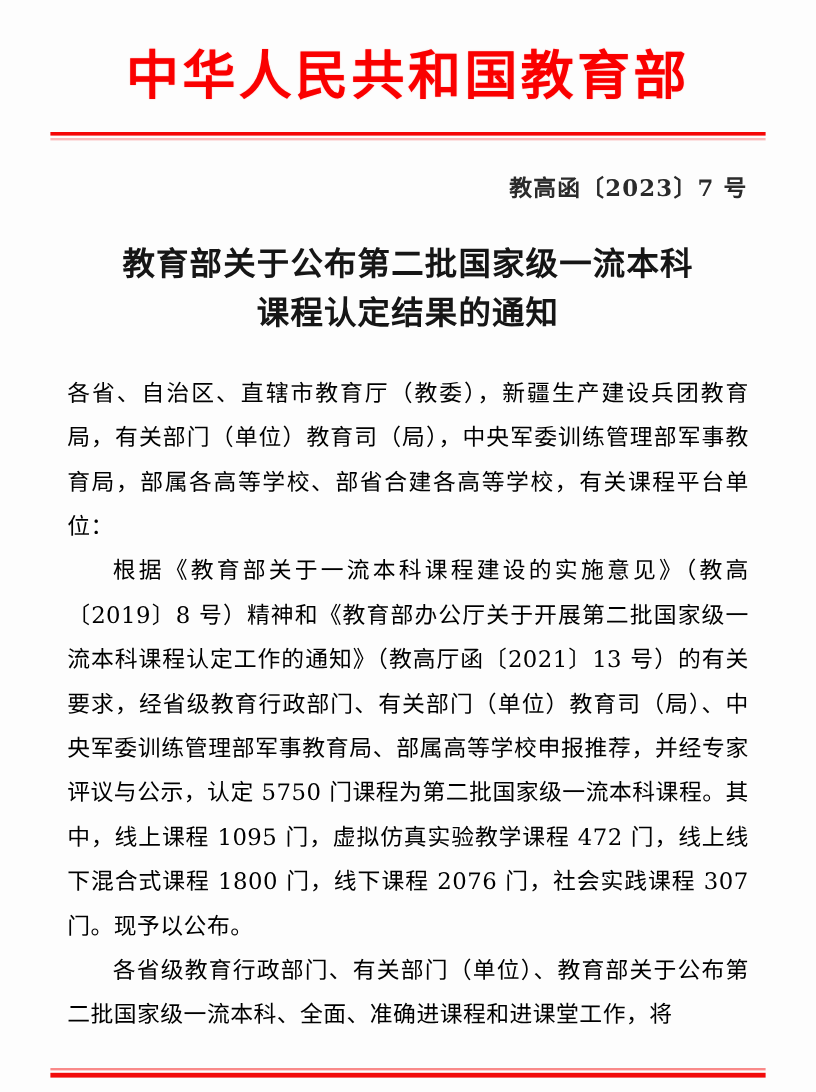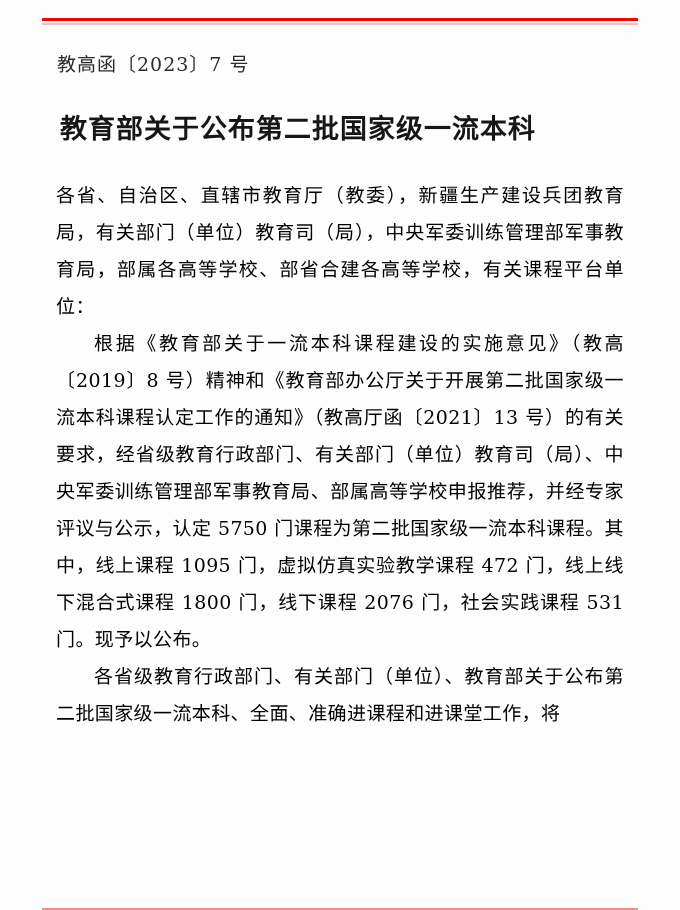--- a/index.html
+++ b/index.html
@@ -55,34 +55,35 @@
   .rule-thin {
     height: 2px;
     background: #fbb9b9;
     width: 100%;
   }
 
   
   .docnum-row {
     margin: 24px auto 0 auto;
     width: 566px;
-    text-align: left;
+    text-align: right;
+    font-weight: bold;
   }
   .docnum {
     font-family: "DejaVu Serif", "Liberation Serif", serif;
     font-size: 19px;
     color: #2b2b2b;
     letter-spacing: 1px;
   }
 
   
   .doc-title {
     margin: 32px auto 0 auto;
     width: 560px;
-    text-align: left;
+    text-align: center;
     font-family: "DejaVu Serif", "Liberation Serif", serif;
     font-weight: 700;
     font-size: 27px;
     line-height: 41px;
     color: #161616;
     letter-spacing: 1px;
   }
   .doc-title-line {
     display: block;
     white-space: nowrap;
@@ -123,38 +124,42 @@
   .rule-block-bottom .rule-thick {
     height: 4px;
     background: #f20b0b;
   }
 </style>
 </head>
 <body>
 
 <div class="page">
 
+  <div class="masthead">
+    <div class="masthead-title">中华人民共和国教育部</div>
+  </div>
 
   <div class="rule-block-top">
     <div class="rule-thick"></div>
     <div class="rule-gap"></div>
     <div class="rule-thin"></div>
   </div>
 
   <div class="docnum-row">
     <span class="docnum">教高函〔2023〕7 号</span>
   </div>
 
   <div class="doc-title">
     <span class="doc-title-line">教育部关于公布第二批国家级一流本科</span>
+    <span class="doc-title-line">课程认定结果的通知</span>
   </div>
 
   <div class="body-text">
     <p class="para">各省、自治区、直辖市教育厅（教委），新疆生产建设兵团教育局，有关部门（单位）教育司（局），中央军委训练管理部军事教育局，部属各高等学校、部省合建各高等学校，有关课程平台单位：</p>
-    <p class="para para-indent">根据《教育部关于一流本科课程建设的实施意见》（教高〔2019〕8 号）精神和《教育部办公厅关于开展第二批国家级一流本科课程认定工作的通知》（教高厅函〔2021〕13 号）的有关要求，经省级教育行政部门、有关部门（单位）教育司（局）、中央军委训练管理部军事教育局、部属高等学校申报推荐，并经专家评议与公示，认定 5750 门课程为第二批国家级一流本科课程。其中，线上课程 1095 门，虚拟仿真实验教学课程 472 门，线上线下混合式课程 1800 门，线下课程 2076 门，社会实践课程 531 门。现予以公布。</p>
+    <p class="para para-indent">根据《教育部关于一流本科课程建设的实施意见》（教高〔2019〕8 号）精神和《教育部办公厅关于开展第二批国家级一流本科课程认定工作的通知》（教高厅函〔2021〕13 号）的有关要求，经省级教育行政部门、有关部门（单位）教育司（局）、中央军委训练管理部军事教育局、部属高等学校申报推荐，并经专家评议与公示，认定 5750 门课程为第二批国家级一流本科课程。其中，线上课程 1095 门，虚拟仿真实验教学课程 472 门，线上线下混合式课程 1800 门，线下课程 2076 门，社会实践课程 307 门。现予以公布。</p>
     <p class="para para-indent">各省级教育行政部门、有关部门（单位）、教育部关于公布第二批国家级一流本科、全面、准确进课程和进课堂工作，将</p>
   </div>
 
   <div class="rule-block-bottom">
     <div class="rule-thin"></div>
     <div class="rule-gap"></div>
     <div class="rule-thick"></div>
   </div>
 
 </div>

